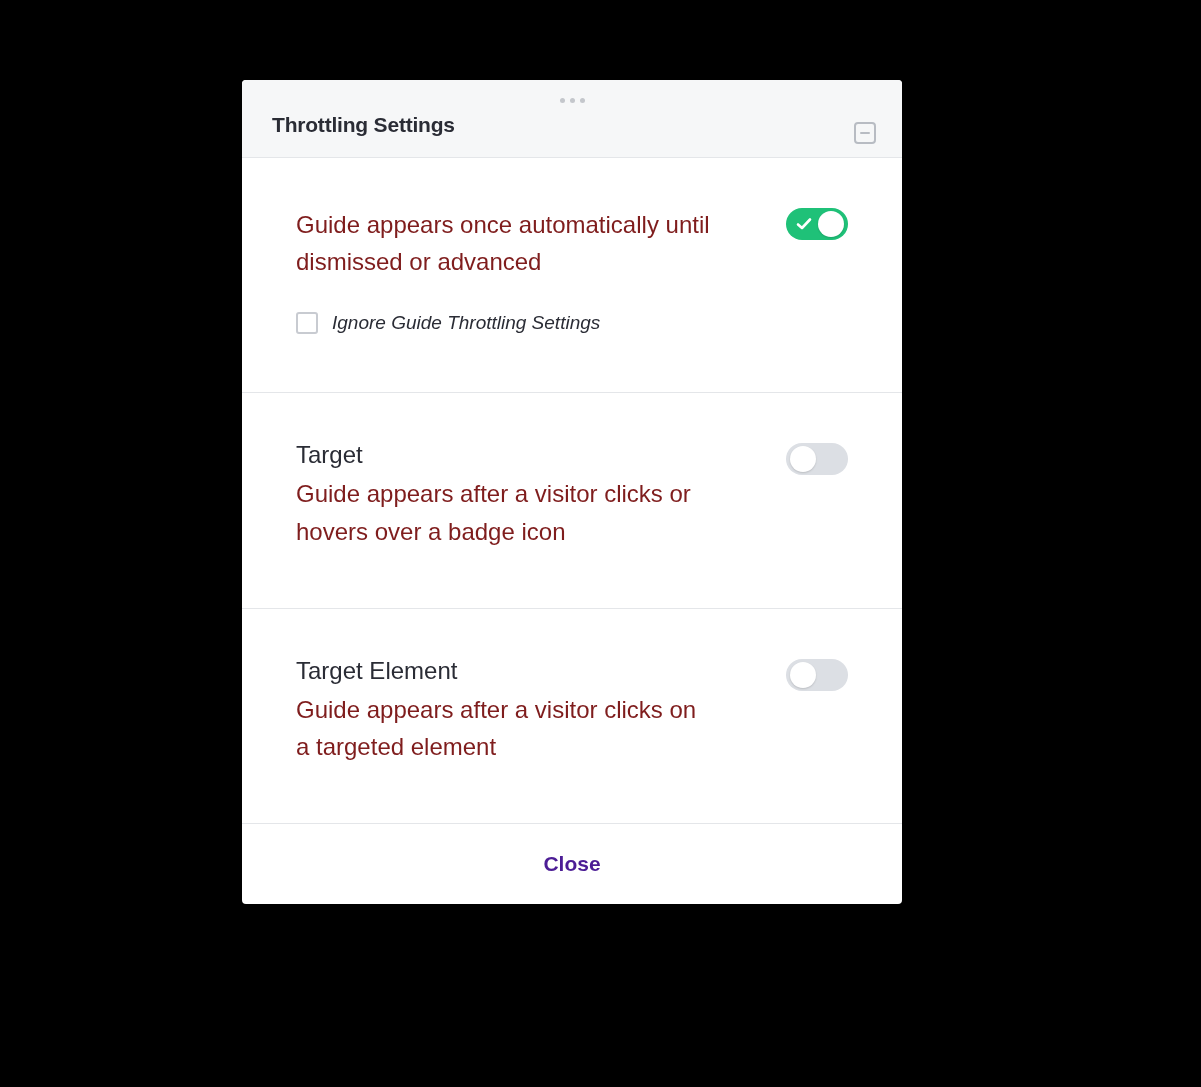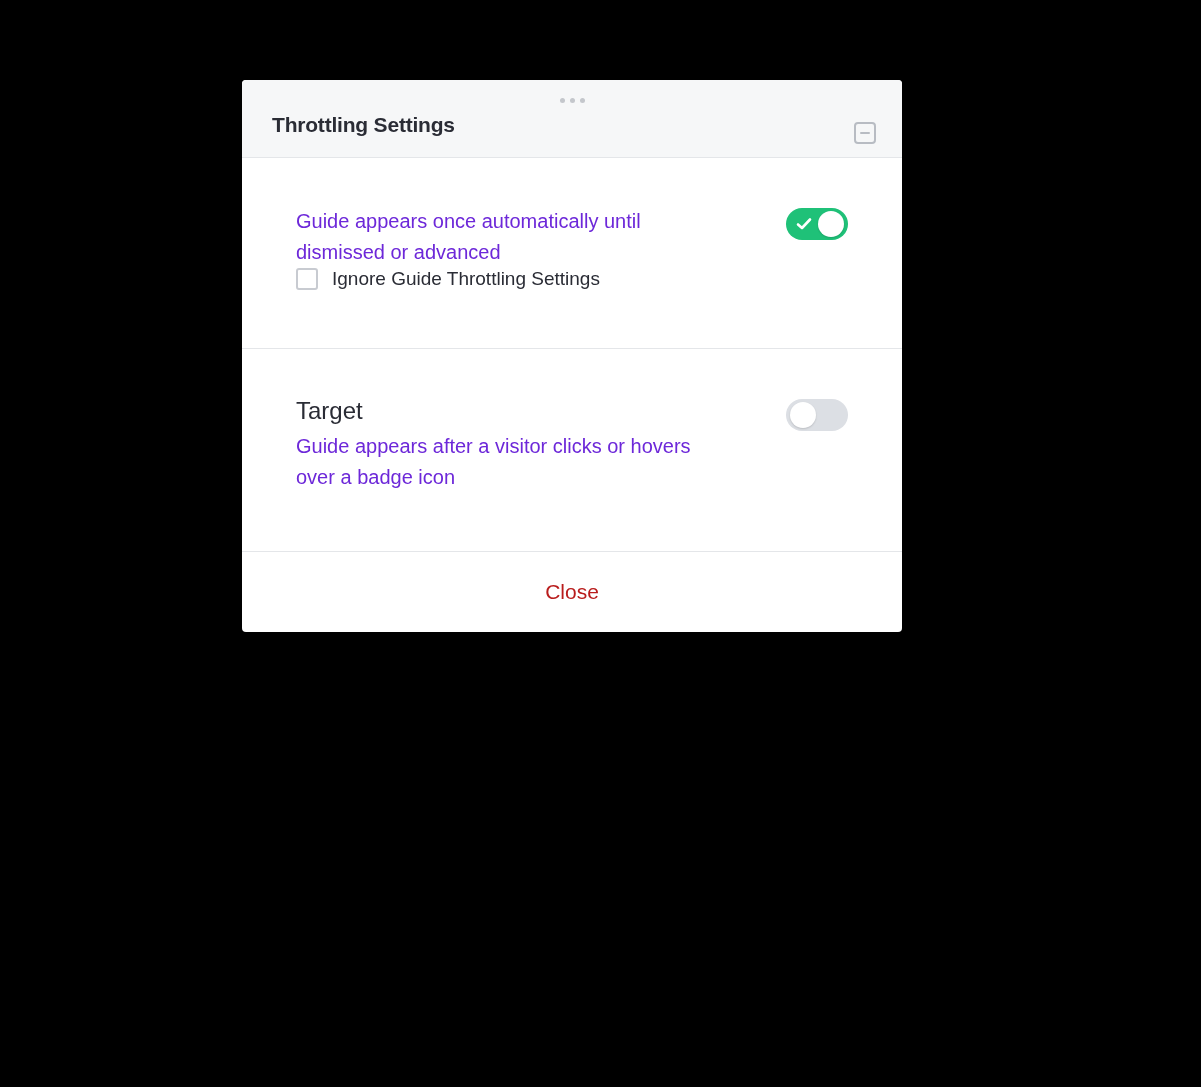--- a/index.html
+++ b/index.html
@@ -84,29 +84,31 @@
     .section-text {
       max-width: 420px;
     }
     .section-title {
       font-size: 24px;
       font-weight: 400;
       color: #2a2c35;
       margin-bottom: 6px;
     }
     .section-desc {
-      font-size: 20px;
+      font-size: 24px;
       line-height: 1.55;
-      color: #6d28d9;
+      color: #7f1d1d;
       font-weight: 400;
     }
     .checkbox-row {
+      margin-top: 32px;
       display: flex;
       align-items: flex-end;
       gap: 14px;
+      font-style: italic;
     }
     .checkbox {
       width: 22px;
       height: 22px;
       border: 2px solid #c8cbd1;
       border-radius: 3px;
       background: #fff;
       cursor: pointer;
       flex-shrink: 0;
     }
@@ -158,22 +160,22 @@
       display: block;
     }
     .footer {
       padding: 28px 0;
       text-align: center;
     }
     .close-btn {
       background: none;
       border: none;
       font-size: 21px;
-      font-weight: 400;
-      color: #b91c1c;
+      font-weight: 700;
+      color: #4c1d95;
       cursor: pointer;
     }
   </style>
 </head>
 <body>
 
 <div class="panel">
   <div class="panel-header">
     <div class="drag-dots">
       <span></span>
@@ -205,17 +207,26 @@
   <div class="section">
     <div class="section-text">
       <div class="section-title">Target</div>
       <div class="section-desc">Guide appears after a visitor clicks or hovers over a badge icon</div>
     </div>
     <div class="toggle off">
       <div class="knob"></div>
     </div>
   </div>
 
+  <div class="section">
+    <div class="section-text">
+      <div class="section-title">Target Element</div>
+      <div class="section-desc">Guide appears after a visitor clicks on a targeted element</div>
+    </div>
+    <div class="toggle off">
+      <div class="knob"></div>
+    </div>
+  </div>
 
   <div class="footer">
     <button class="close-btn">Close</button>
   </div>
 </div>
 
 </body></html>

